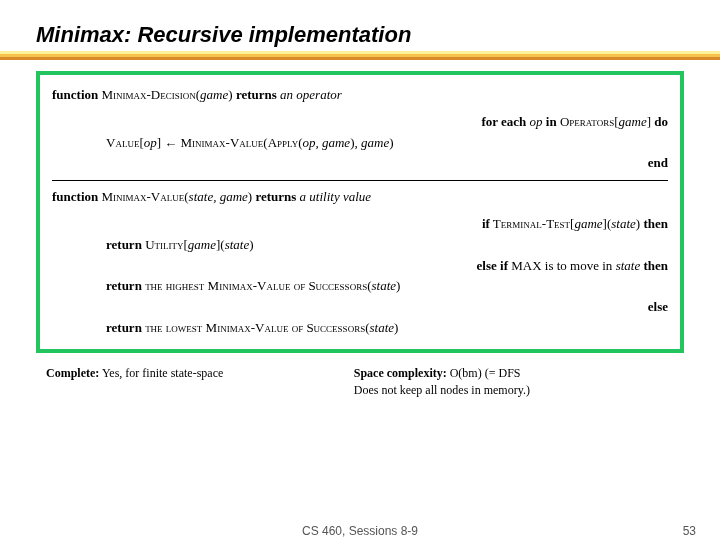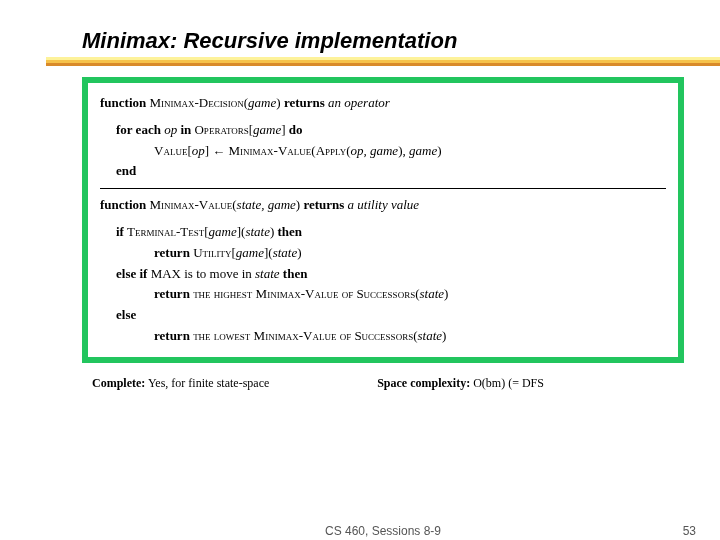--- a/index.html
+++ b/index.html
@@ -5,58 +5,57 @@
   * { margin: 0; padding: 0; box-sizing: border-box; }
   body {
     width: 720px;
     height: 540px;
     background: #ffffff;
     font-family: Arial, Helvetica, sans-serif;
     position: relative;
     overflow: hidden;
   }
   .slide {
-    padding: 28px 36px 10px 36px;
+    padding: 22px 36px 10px 36px;
     position: relative;
     height: 100%;
-    margin-left: 46px;
   }
   .title {
     font-size: 22px;
     font-weight: bold;
     font-style: italic;
     color: #000;
     margin-bottom: 3px;
     font-family: Arial, sans-serif;
   }
   .title-underline {
     position: relative;
     height: 10px;
     margin-bottom: 10px;
     margin-left: -36px;
     margin-right: -36px;
   }
   .title-underline svg { display:block }
   .algo-box {
-    border: 6px solid #22c55e;
+    border: 4px solid #22c55e;
     background: #fff;
     padding: 10px 12px 10px 12px;
     font-family: "Times New Roman", Times, serif;
     font-size: 13px;
     line-height: 1.6;
   }
   .algo-box .hr {
     border: none;
     border-top: 1px solid #000;
     margin: 6px 0 6px 0;
   }
   .kw { font-weight: bold; }
   .sc { font-variant: small-caps; }
   .it { font-style: italic; }
-  .lvl1 { padding-left: 16px; }
+  .lvl1 { padding-left: 16px; text-align: right; }
   .lvl2 { padding-left: 54px; }
   .bottom-text {
     margin-top: 12px;
     padding: 0 10px;
     font-family: Liberation Serif, serif;
     font-size: 12px;
     line-height: 1.45;
     display: flex;
   }
   .col-left { width: 49%; }
@@ -141,20 +140,21 @@
   <div class="bottom-text">
     <div class="col-left">
       <div>
         <span class="bold">Complete:</span><span>  Yes, for finite state-space</span>
       </div>
     </div>
     <div class="col-right">
       <div>
         <span class="bold">Space complexity:</span><span> O(bm)   (= DFS</span>
       </div>
+      <div>Does not keep all nodes in memory.)</div>
     </div>
   </div>
 
   <div class="footer">
     <span class="footer-center">CS 460,  Sessions 8-9</span>
     <span class="footer-right">53</span>
   </div>
 </div>
 
 </body></html>

